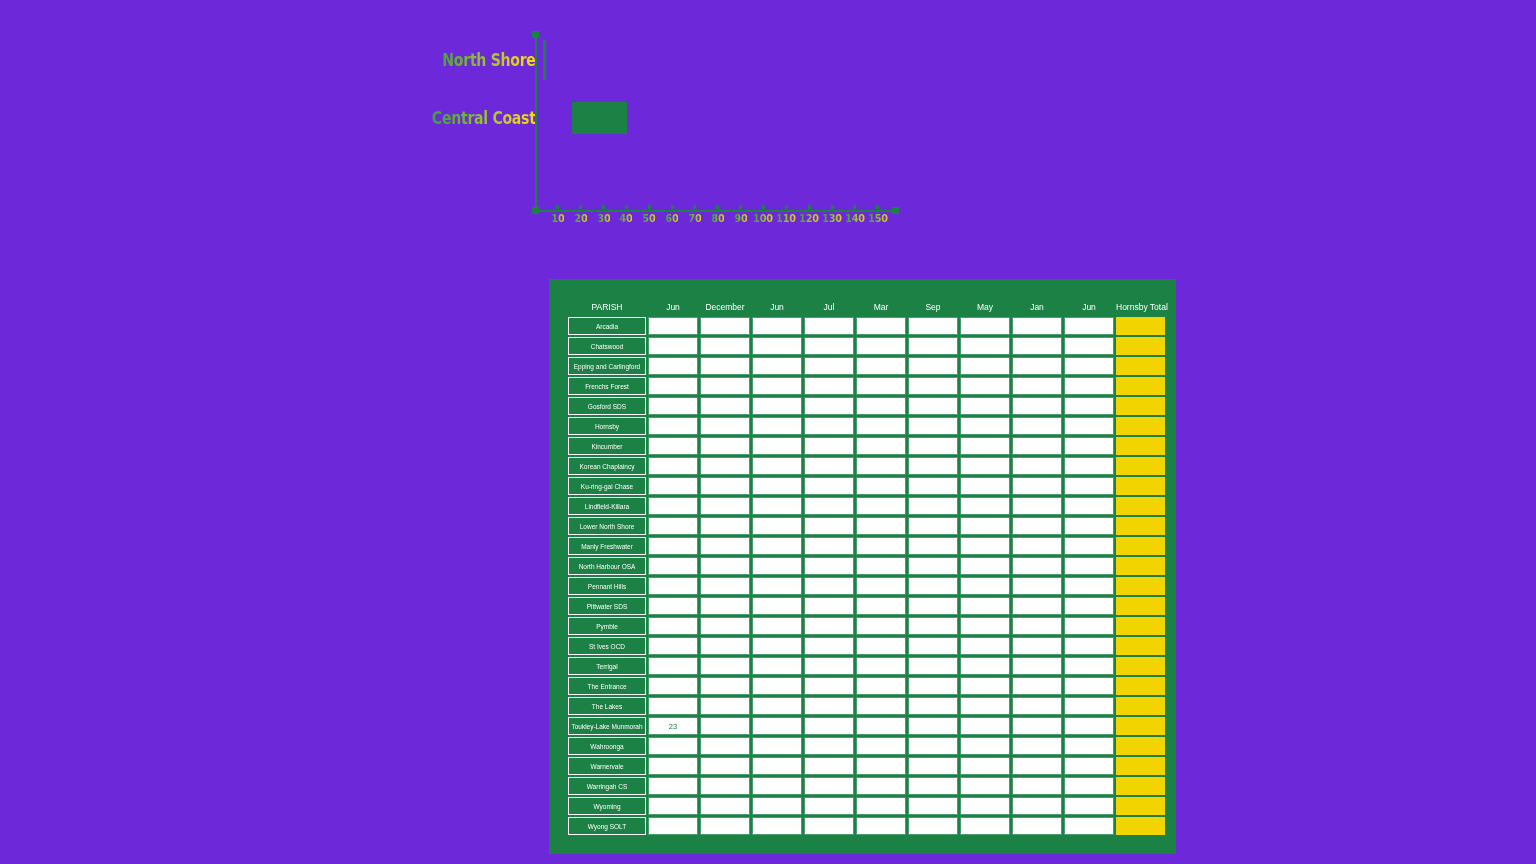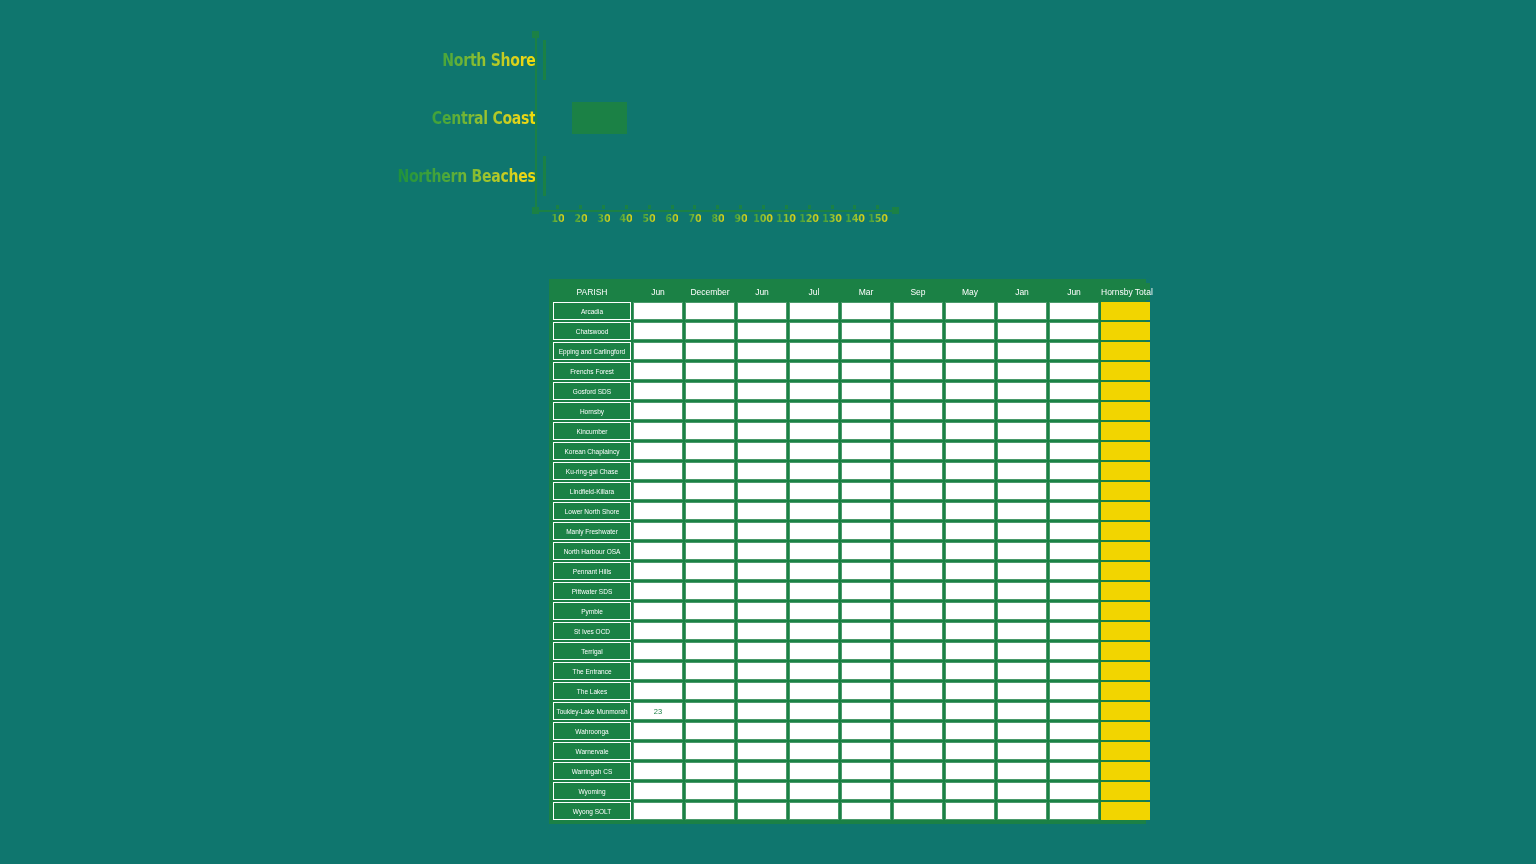--- a/index.html
+++ b/index.html
@@ -9,21 +9,21 @@
     width: 1536px;
     height: 864px;
     overflow: hidden;
     font-family: "Liberation Sans", sans-serif;
   }
 
   #page {
     position: relative;
     width: 1536px;
     height: 864px;
-    background: #0f766e;
+    background: #6d28d9;
   }
 
   
   #chart-area {
     position: absolute;
     left: 380px;
     top: 22px;
     width: 530px;
     height: 205px;
   }
@@ -148,21 +148,21 @@
     white-space: nowrap;
   }
 
   
   #table-area {
     position: absolute;
     left: 549px;
     top: 279px;
     width: 593px;
     background: #1b8145;
-    padding: 2px;
+    padding: 17px;
   }
 
   table.grid {
     border-collapse: separate;
     border-spacing: 2px 2px;
     width: 593px;
     table-layout: fixed;
   }
 
   table.grid th {
@@ -231,26 +231,20 @@
         <div class="chart-row" style="top: 12px;">
           <div class="chart-row-label">North Shore</div>
           <div class="chart-bar-wrap">
             <div class="chart-bar thin" title="North Shore: 1" style="width: 3px; background: rgb(27, 129, 69);"></div>
           </div>
         </div>
         <div class="chart-row" style="top: 70px; gap: 29px;">
           <div class="chart-row-label">Central Coast</div>
           <div class="chart-bar-wrap">
             <div class="chart-bar" title="Central Coast: 24" style="width: 54.8354px; background: rgb(27, 129, 69);"></div>
-          </div>
-        </div>
-        <div class="chart-row" style="top: 128px;">
-          <div class="chart-row-label">Northern Beaches</div>
-          <div class="chart-bar-wrap">
-            <div class="chart-bar thin" title="Northern Beaches: 1" style="width: 3px; background: rgb(27, 129, 69);"></div>
           </div>
         </div>
       </div>
 
     <div id="y-axis"></div>
     <div id="y-axis-cap-top"></div>
     <div id="y-axis-cap-bottom"></div>
 
     <div id="x-axis-line"></div>
     <div id="x-axis-cap-right"></div>

